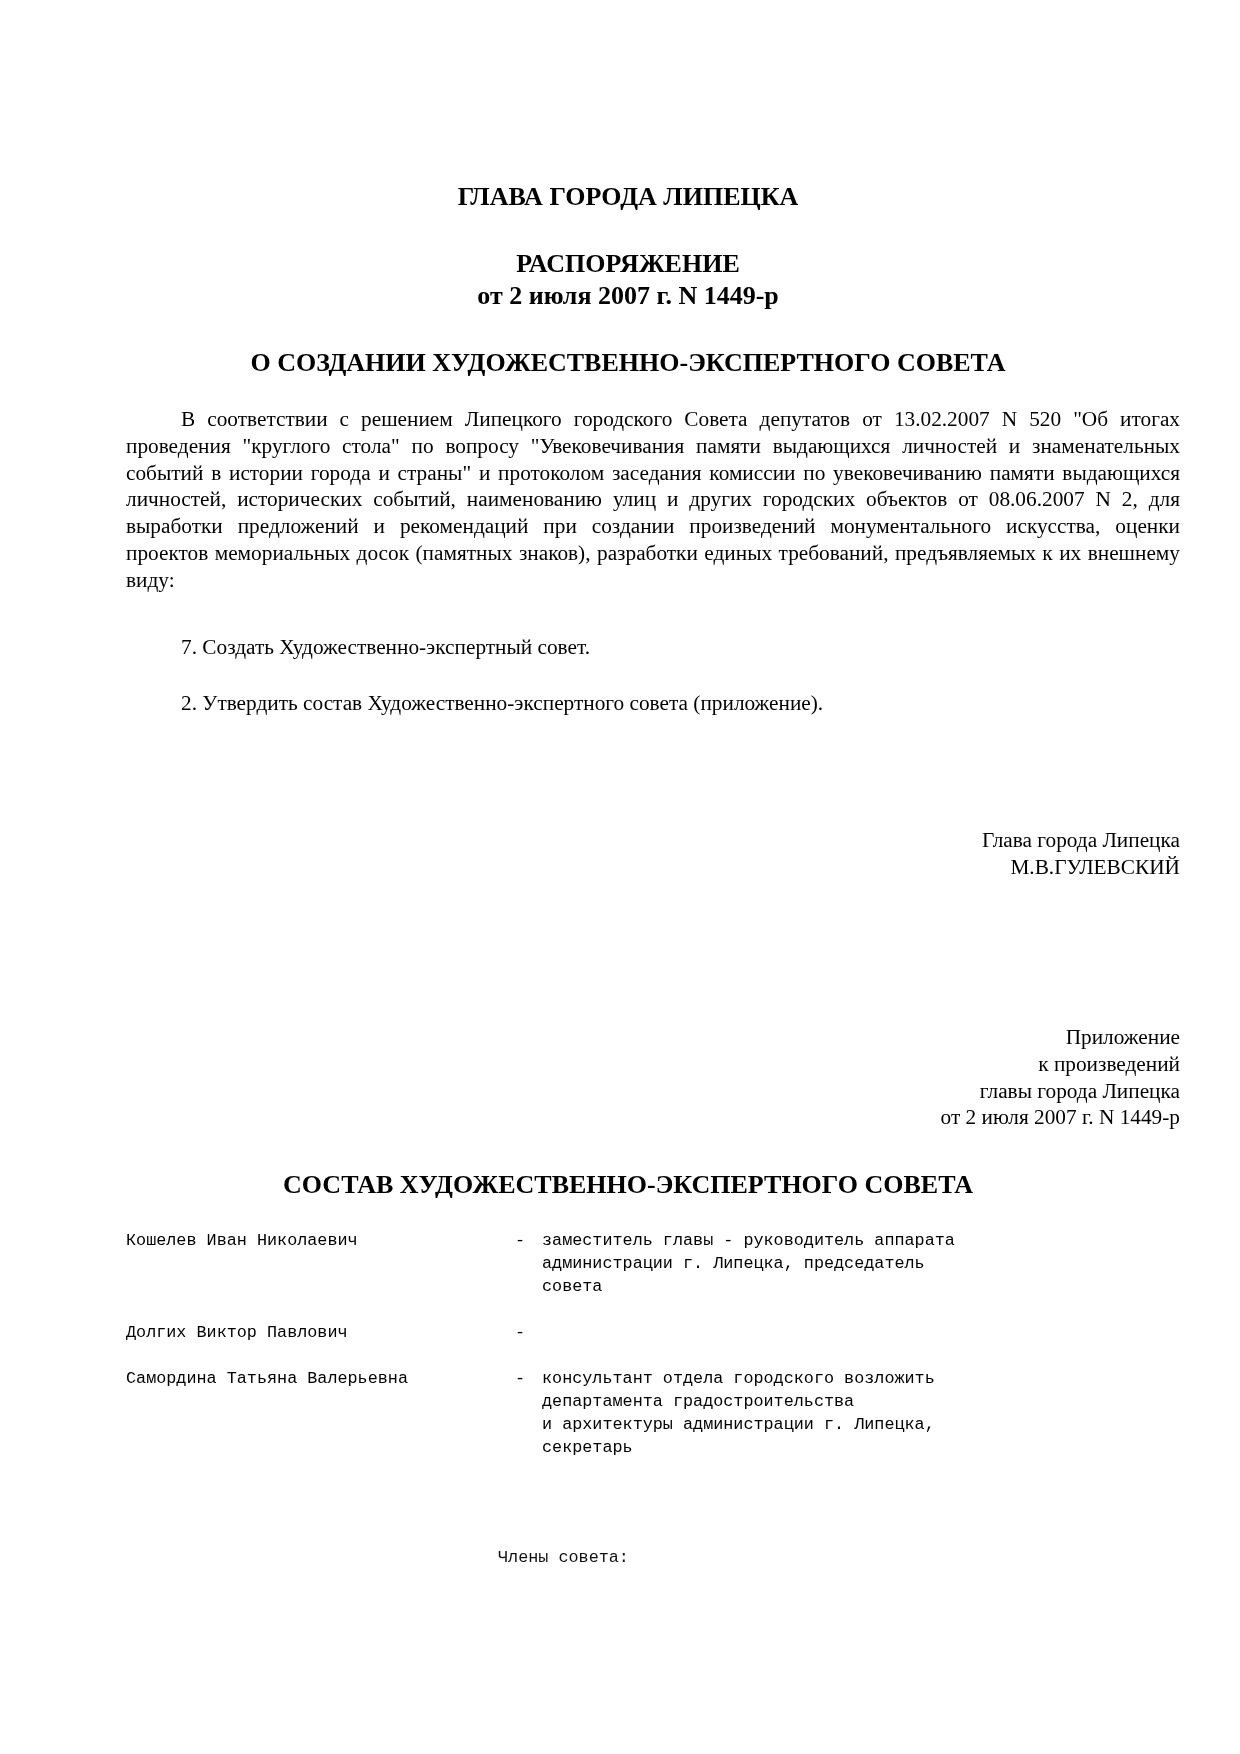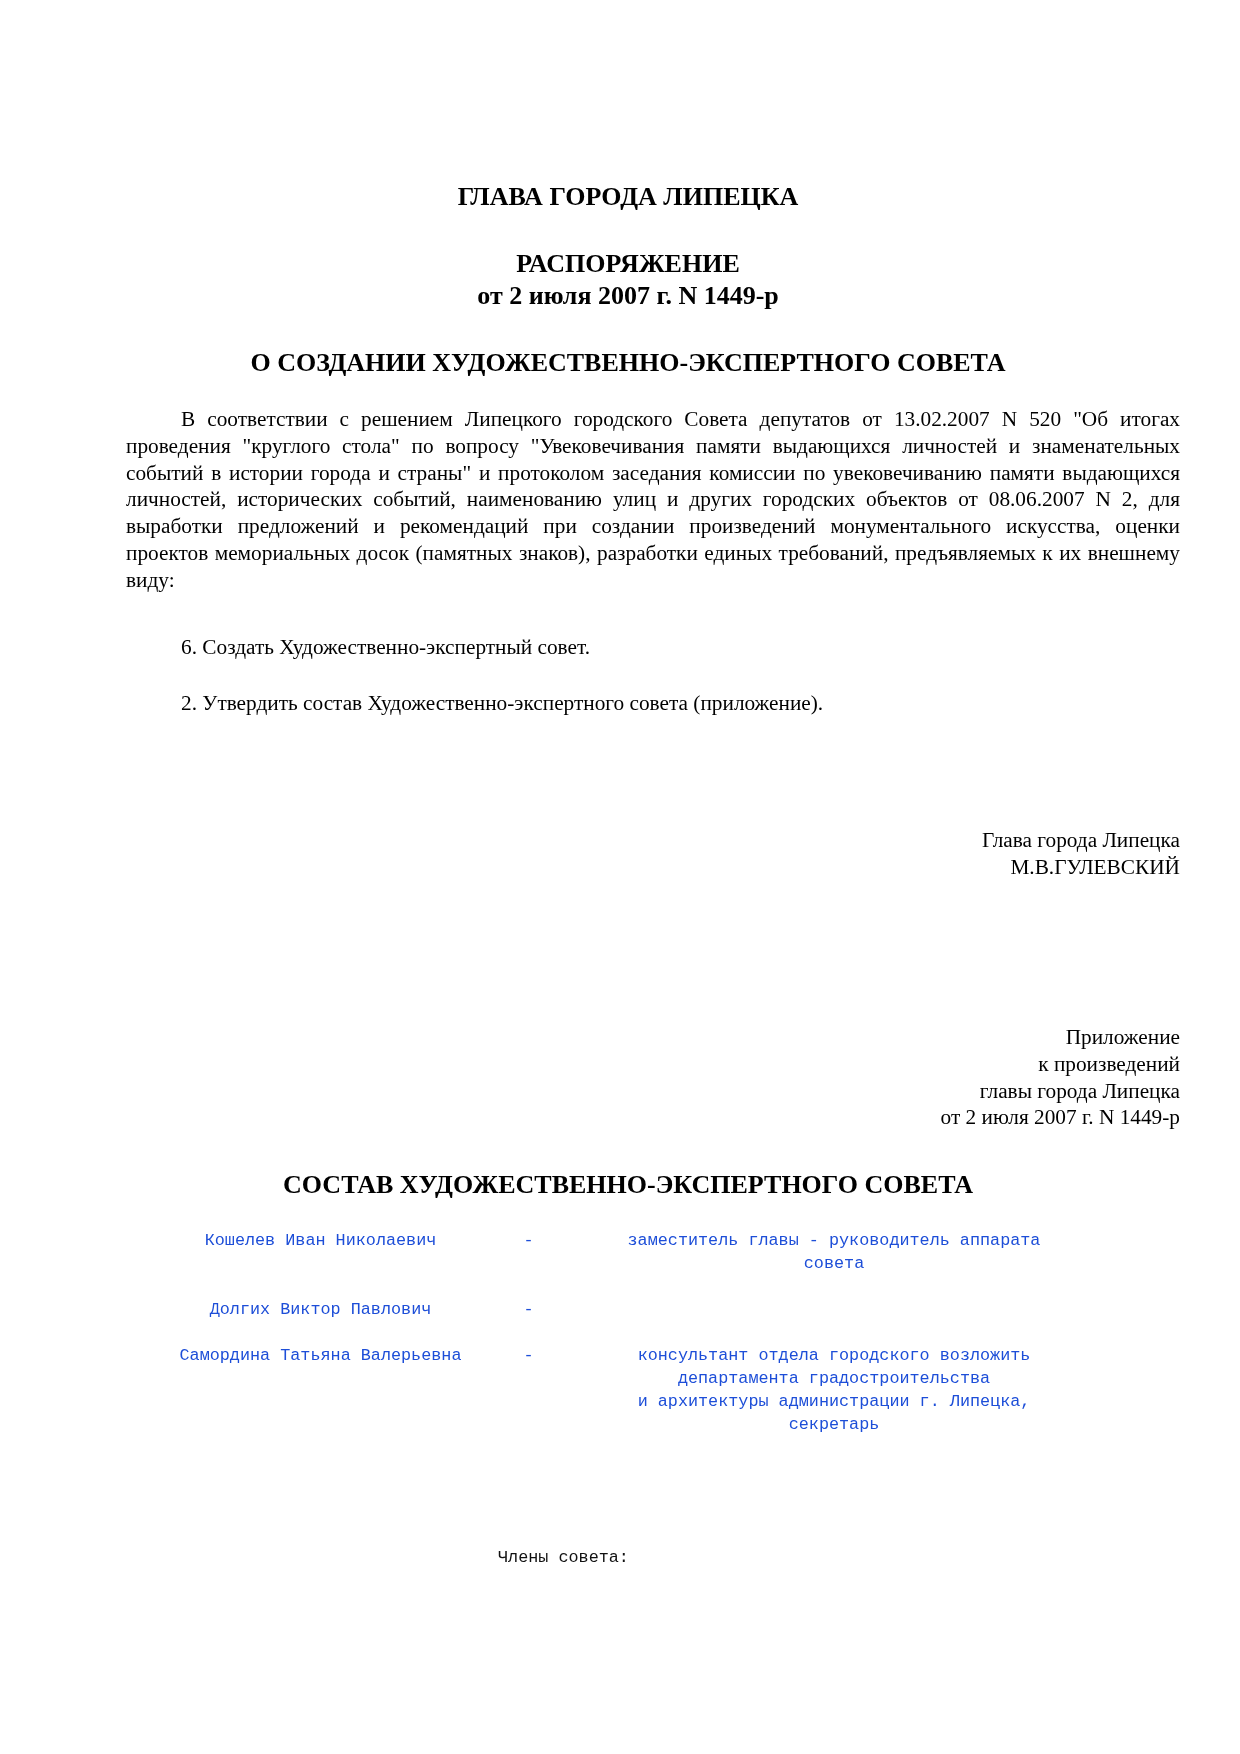--- a/index.html
+++ b/index.html
@@ -61,22 +61,21 @@
       font-size: 26px;
     }
     .mono-list {
       position: absolute;
       left: 118px;
       top: 1229px;
       width: 1000px;
       font-family: "Liberation Mono", monospace;
       font-size: 16.8px;
       line-height: 23px;
-      color: #1d4ed8;
-      text-align: center;
+      color: #000000;
     }
     .member {
       display: flex;
       margin-bottom: 23px;
     }
     .member-name {
       width: 389px;
       flex: 0 0 389px;
       white-space: pre;
     }
@@ -106,21 +105,21 @@
 
 <div class="page">
 
   <div class="title" id="t-head">ГЛАВА ГОРОДА ЛИПЕЦКА</div>
   <div class="title" id="t-order">РАСПОРЯЖЕНИЕ</div>
   <div class="title" id="t-date">от 2 июля 2007 г. N 1449-р</div>
   <div class="title" id="t-subject">О СОЗДАНИИ ХУДОЖЕСТВЕННО-ЭКСПЕРТНОГО СОВЕТА</div>
 
   <div class="body-text indent" id="p-intro">В соответствии с решением Липецкого городского Совета депутатов от 13.02.2007 N 520 "Об итогах проведения "круглого стола" по вопросу "Увековечивания памяти выдающихся личностей и знаменательных событий в истории города и страны" и протоколом заседания комиссии по увековечиванию памяти выдающихся личностей, исторических событий, наименованию улиц и других городских объектов от 08.06.2007 N 2, для выработки предложений и рекомендаций при создании произведений монументального искусства, оценки проектов мемориальных досок (памятных знаков), разработки единых требований, предъявляемых к их внешнему виду:</div>
 
-  <div class="body-text indent" id="p-item1">6. Создать Художественно-экспертный совет.</div>
+  <div class="body-text indent" id="p-item1">7. Создать Художественно-экспертный совет.</div>
   <div class="body-text indent" id="p-item2">2. Утвердить состав Художественно-экспертного совета (приложение).</div>
 
   <div class="right-block" id="sign">
     <div>Глава города Липецка</div>
     <div>М.В.ГУЛЕВСКИЙ</div>
   </div>
 
   <div class="right-block" id="appendix">
     <div>Приложение</div>
     <div>к произведений</div>
@@ -130,20 +129,21 @@
 
   <div class="title" id="t-composition">СОСТАВ ХУДОЖЕСТВЕННО-ЭКСПЕРТНОГО СОВЕТА</div>
 
   <div class="mono-list">
 
     <div class="member">
       <div class="member-name">Кошелев Иван Николаевич</div>
       <div class="member-dash">-</div>
       <div class="member-role">
         <span class="line">заместитель главы - руководитель аппарата</span>
+        <span class="line">администрации г. Липецка, председатель</span>
         <span class="line">совета</span>
       </div>
     </div>
 
     <div class="member">
       <div class="member-name">Долгих Виктор Павлович</div>
       <div class="member-dash">-</div>
     </div>
 
     <div class="member">

